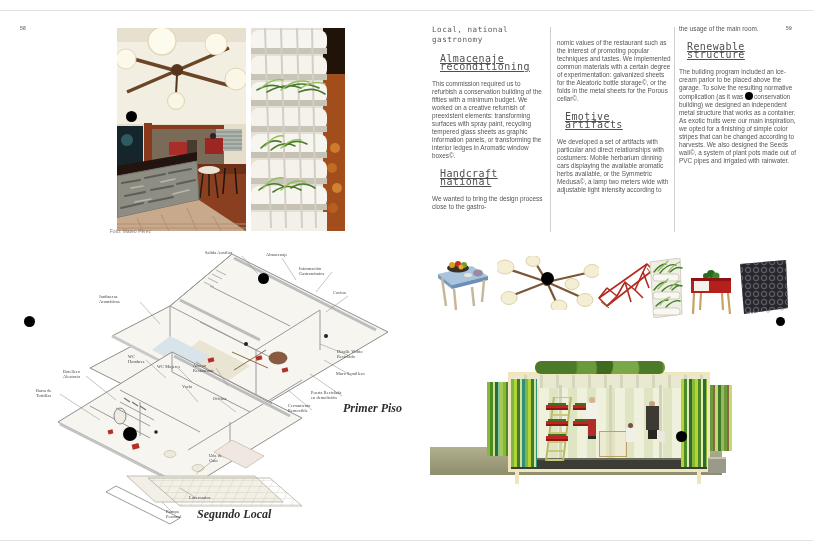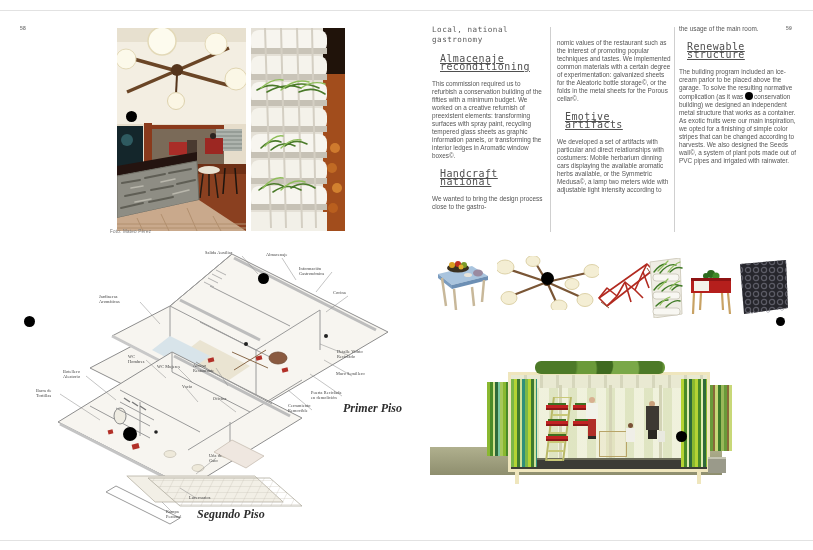--- a/index.html
+++ b/index.html
@@ -290,21 +290,21 @@
   <div class="dlabel" style="left:128px;top:355px;width:24px;">WC Hombres</div>
   <div class="dlabel" style="left:157px;top:365px;width:24px;">WC Mujeres</div>
   <div class="dlabel" style="left:193px;top:364px;width:28px;">Acceso Restaurante</div>
   <div class="dlabel" style="left:182px;top:385px;">Vacío</div>
   <div class="dlabel" style="left:213px;top:397px;">Oficina</div>
   <div class="dlabel" style="left:63px;top:370px;width:26px;">Botellero Aleatorio</div>
   <div class="dlabel" style="left:36px;top:389px;width:22px;">Barra de Tortillas</div>
   <div class="dlabel" style="left:209px;top:454px;width:18px;">Uña de Gato</div>
   <div class="dlabel" style="left:189px;top:496px;">Lucernarios</div>
   <div class="dlabel" style="left:166px;top:510px;width:18px;">Rampa Peatonal</div>
-  <div class="floor-title" style="left:197px;top:507px;">Segundo Piso</div>
+  <div class="floor-title" style="left:197px;top:507px;">Segundo Local</div>
 
   <svg class="furn" style="left:432px;top:258px;" width="60" height="58" viewBox="0 0 60 58">
     <polygon points="6,16 40,8 56,18 20,27" fill="#a9c4de"></polygon>
     <polygon points="6,16 20,27 20,31 6,20" fill="#7a9cc0"></polygon>
     <polygon points="20,27 56,18 56,22 20,31" fill="#6d8fb4"></polygon>
     <path d="M10 20 L14 48 M22 31 L24 52 M52 22 L50 44 M40 29 L42 48" stroke="#c8b89a" stroke-width="2.5"></path>
     <ellipse cx="26" cy="10" rx="11" ry="4.5" fill="#3a3020"></ellipse>
     <circle cx="20" cy="7" r="3" fill="#d8a020"></circle>
       <circle cx="26" cy="6" r="3" fill="#c03020"></circle>
     <circle cx="32" cy="7" r="3" fill="#7a9a2a"></circle>

